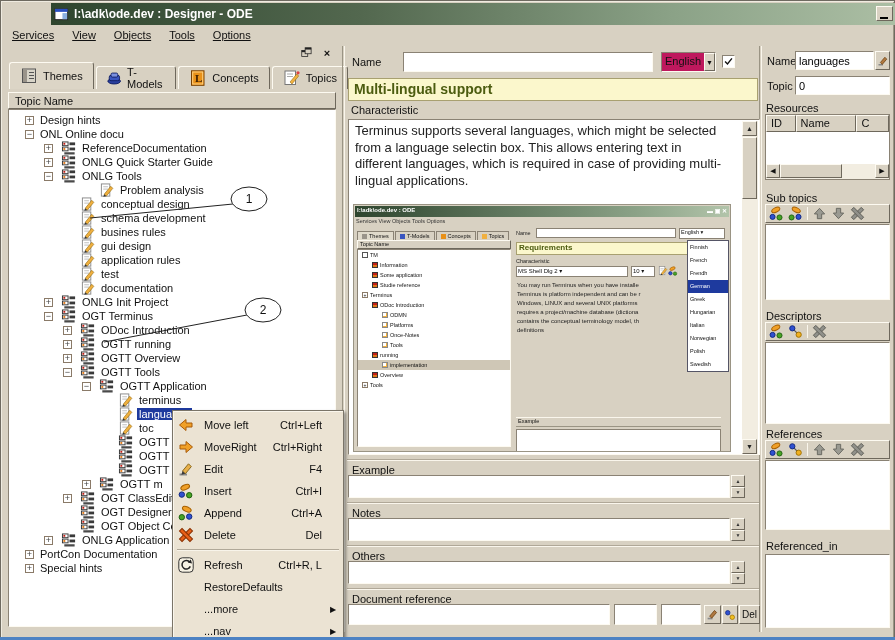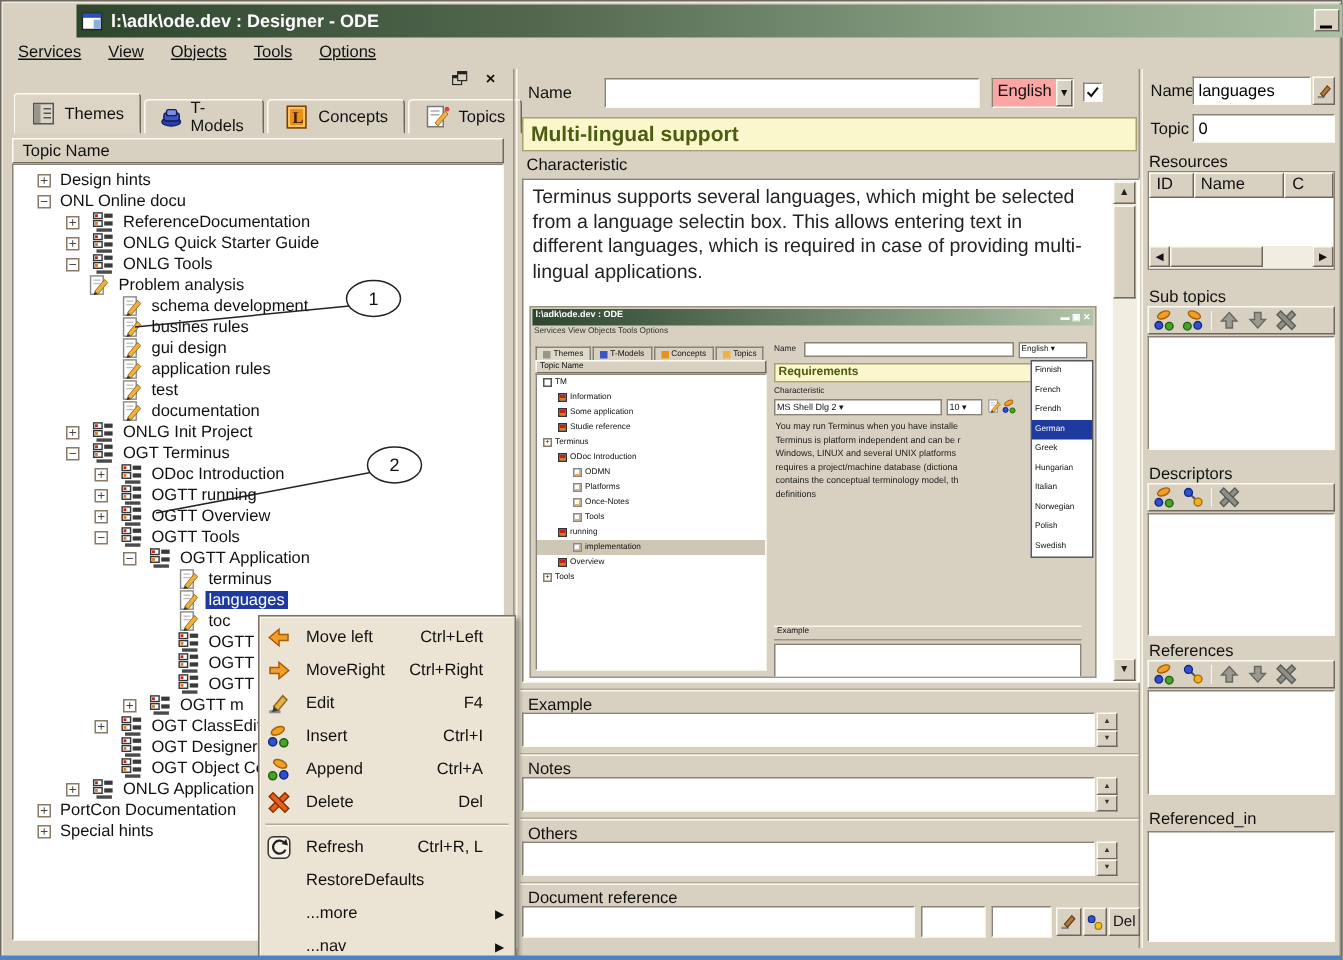--- a/index.html
+++ b/index.html
@@ -43,21 +43,21 @@
   .cm-item{height:22px;display:flex;align-items:center;padding:0 4px;}
   .cm-ic{width:20px;flex:none;display:inline-flex;}
   .cm-label{flex:1;padding-left:6px;}
   .cm-short{padding-right:8px;}
   .cm-arrow{width:8px;font-size:8px;}
   .cm-sep{height:2px;border-top:1px solid #b0a898;border-bottom:1px solid #f8f4ea;margin:3px 3px;}
   
   .editor{position:absolute;left:345px;top:46px;width:416px;height:588px;}
   .input{position:absolute;font-size:11px;padding:2px 3px;font-family:"Liberation Sans",sans-serif;}
   .combo{position:absolute;display:flex;align-items:stretch;}
-  .combo .cval{flex:1;background:#fca5a5;padding:2px 3px;}
+  .combo .cval{flex:1;background:#be185d;padding:2px 3px;}
   .dd-btn{width:15px;display:flex;align-items:center;justify-content:center;font-size:7px;}
   .checkbox{position:absolute;width:13px;height:13px;display:flex;align-items:center;justify-content:center;}
   .e-heading{position:absolute;left:3px;top:32px;width:410px;height:23px;background:#fbf7cc;border:1px solid #a8a070;color:#4c5c10;font-weight:bold;font-size:14px;padding:2px 5px;}
   .e-char{position:absolute;left:3px;top:73px;width:412px;height:336px;overflow:hidden;}
   .e-par{position:absolute;left:6px;top:3px;width:370px;font-size:13px;line-height:16.5px;color:#222;}
   .vscroll{position:absolute;right:1px;top:1px;width:16px;height:333px;background:#f2ede1;}
   .sb-btn{position:absolute;left:0;width:15px;height:15px;font-size:7px;display:flex;align-items:center;justify-content:center;color:#222;}
   .sb-thumb{position:absolute;left:0;top:16px;width:15px;height:62px;}
   .sep{position:absolute;left:2px;width:412px;height:2px;border-top:1px solid #b0a898;border-bottom:1px solid #faf6ec;}
   .spinner{position:absolute;width:14px;display:flex;flex-direction:column;}
@@ -231,32 +231,45 @@
               <rect x="2" y="2" width="2" height="2" fill="#c22018"></rect>
               <rect x="8.5" y="1.5" width="6" height="3" fill="#3a3a3a"></rect>
               <rect x="1" y="6.5" width="6" height="4" fill="#fff" stroke="#333"></rect>
               <rect x="2" y="7.5" width="2" height="2" fill="#e07818"></rect>
               <rect x="8.5" y="7" width="6" height="3" fill="#3a3a3a"></rect>
               <rect x="3" y="12" width="11" height="2.4" fill="#4a4a4a"></rect>
             </svg>
           </span>
           <span class="tlabel">ONLG Tools</span>
         </div>
-        <div class="trow" style="padding-left:32px">
+        <div class="trow" style="padding-left:73px">
           <span class="espc"></span>
           <span class="ticon">
             <svg width="16" height="15" viewBox="0 0 16 16">
               <rect x="2" y="1" width="9" height="13" fill="#fff" stroke="#888"></rect>
               <line x1="4" y1="4" x2="9" y2="4" stroke="#bbb"></line>
               <line x1="4" y1="6.5" x2="9" y2="6.5" stroke="#bbb"></line>
               <polygon points="5,12 12,3.5 14.2,5.7 7.2,14" fill="#f0b040" stroke="#8a6000" stroke-width="0.6"></polygon>
               <polygon points="5,12 7.2,14 4,14.6" fill="#333"></polygon>
             </svg>
           </span>
           <span class="tlabel">Problem analysis</span>
+        </div>
+        <div class="trow" style="padding-left:54px">
+          <span class="espc"></span>
+          <span class="ticon">
+            <svg width="16" height="15" viewBox="0 0 16 16">
+              <rect x="2" y="1" width="9" height="13" fill="#fff" stroke="#888"></rect>
+              <line x1="4" y1="4" x2="9" y2="4" stroke="#bbb"></line>
+              <line x1="4" y1="6.5" x2="9" y2="6.5" stroke="#bbb"></line>
+              <polygon points="5,12 12,3.5 14.2,5.7 7.2,14" fill="#f0b040" stroke="#8a6000" stroke-width="0.6"></polygon>
+              <polygon points="5,12 7.2,14 4,14.6" fill="#333"></polygon>
+            </svg>
+          </span>
+          <span class="tlabel">conceptual design</span>
         </div>
         <div class="trow" style="padding-left:54px">
           <span class="espc"></span>
           <span class="ticon">
             <svg width="16" height="15" viewBox="0 0 16 16">
               <rect x="2" y="1" width="9" height="13" fill="#fff" stroke="#888"></rect>
               <line x1="4" y1="4" x2="9" y2="4" stroke="#bbb"></line>
               <line x1="4" y1="6.5" x2="9" y2="6.5" stroke="#bbb"></line>
               <polygon points="5,12 12,3.5 14.2,5.7 7.2,14" fill="#f0b040" stroke="#8a6000" stroke-width="0.6"></polygon>
               <polygon points="5,12 7.2,14 4,14.6" fill="#333"></polygon>

